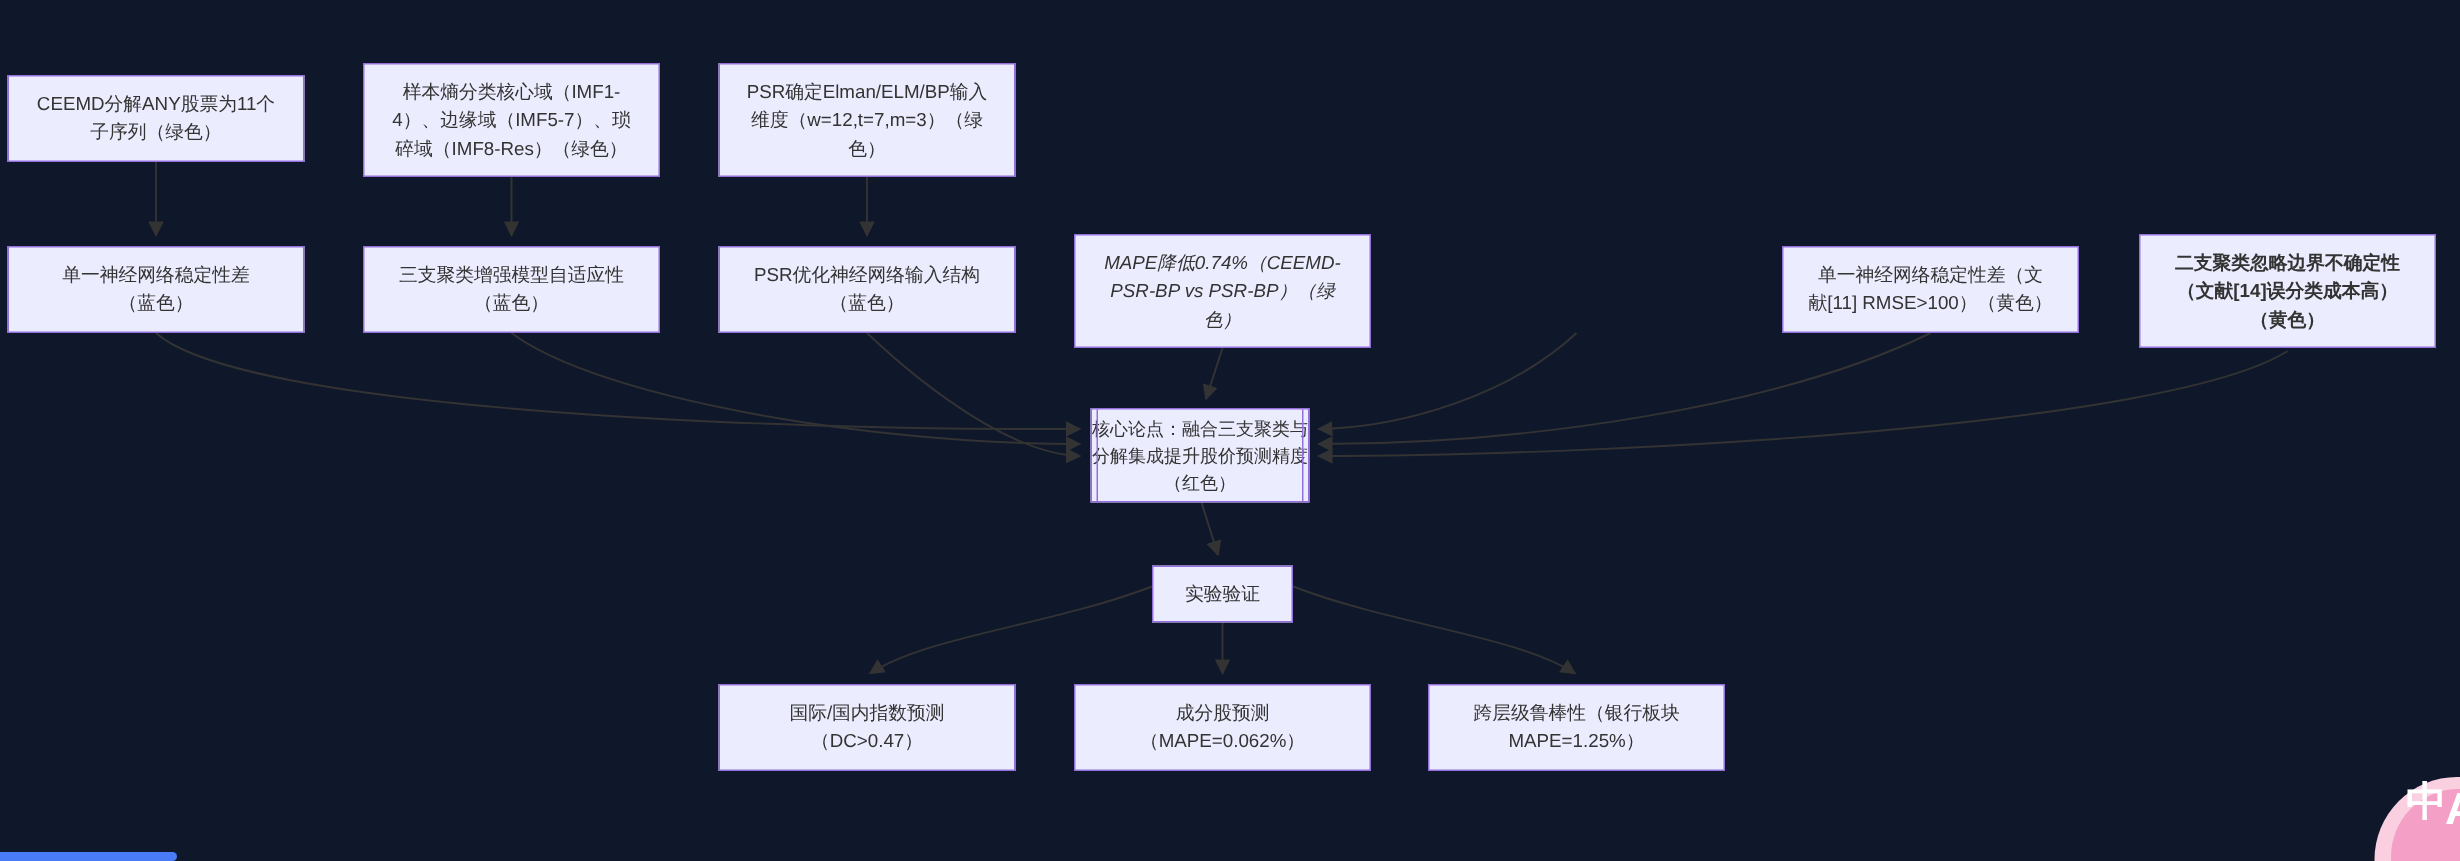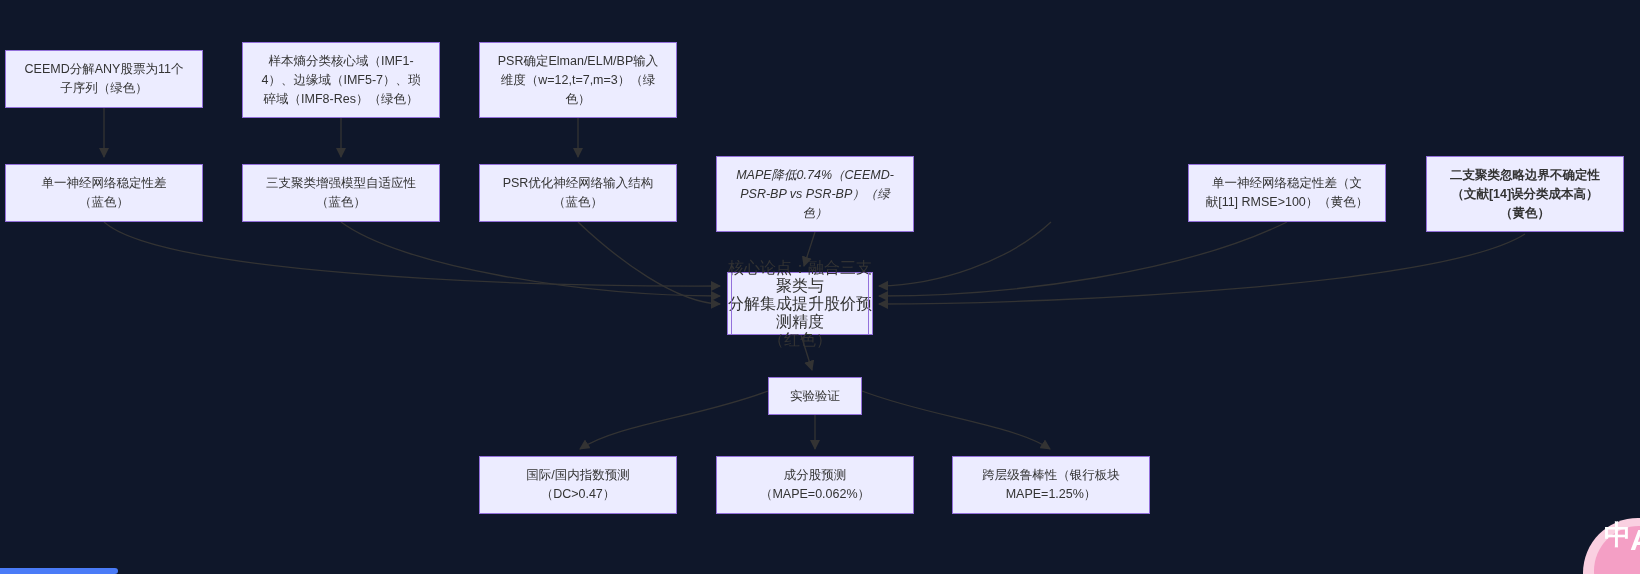--- a/index.html
+++ b/index.html
@@ -8,21 +8,21 @@
     font-family:"Liberation Sans","DejaVu Sans",sans-serif;color:#333333;
   }
   .edges{position:absolute;left:0;top:0;width:1640px;height:574px;pointer-events:none;}
   .node{
     position:absolute;box-sizing:border-box;
     background:#ECECFF;border:1px solid #9370DB;
     display:flex;align-items:center;justify-content:center;
     text-align:center;white-space:pre-line;
     font-size:12.5px;line-height:19px;color:#333333;
   }
-  .node.core{font-size:16px;line-height:18px;justify-content:flex-end;}
+  .node.core{font-size:12px;line-height:18px;justify-content:flex-end;}
   .core-inner{
     position:absolute;top:0;bottom:0;left:3px;right:3px;
     border-left:1px solid #9370DB;border-right:1px solid #9370DB;
     pointer-events:none;
   }
   .blue-bar{
     position:absolute;left:0;top:568px;width:118px;height:6px;
     background:#4a7bf7;border-radius:0 3px 3px 0;
   }
   .badge-outer{

